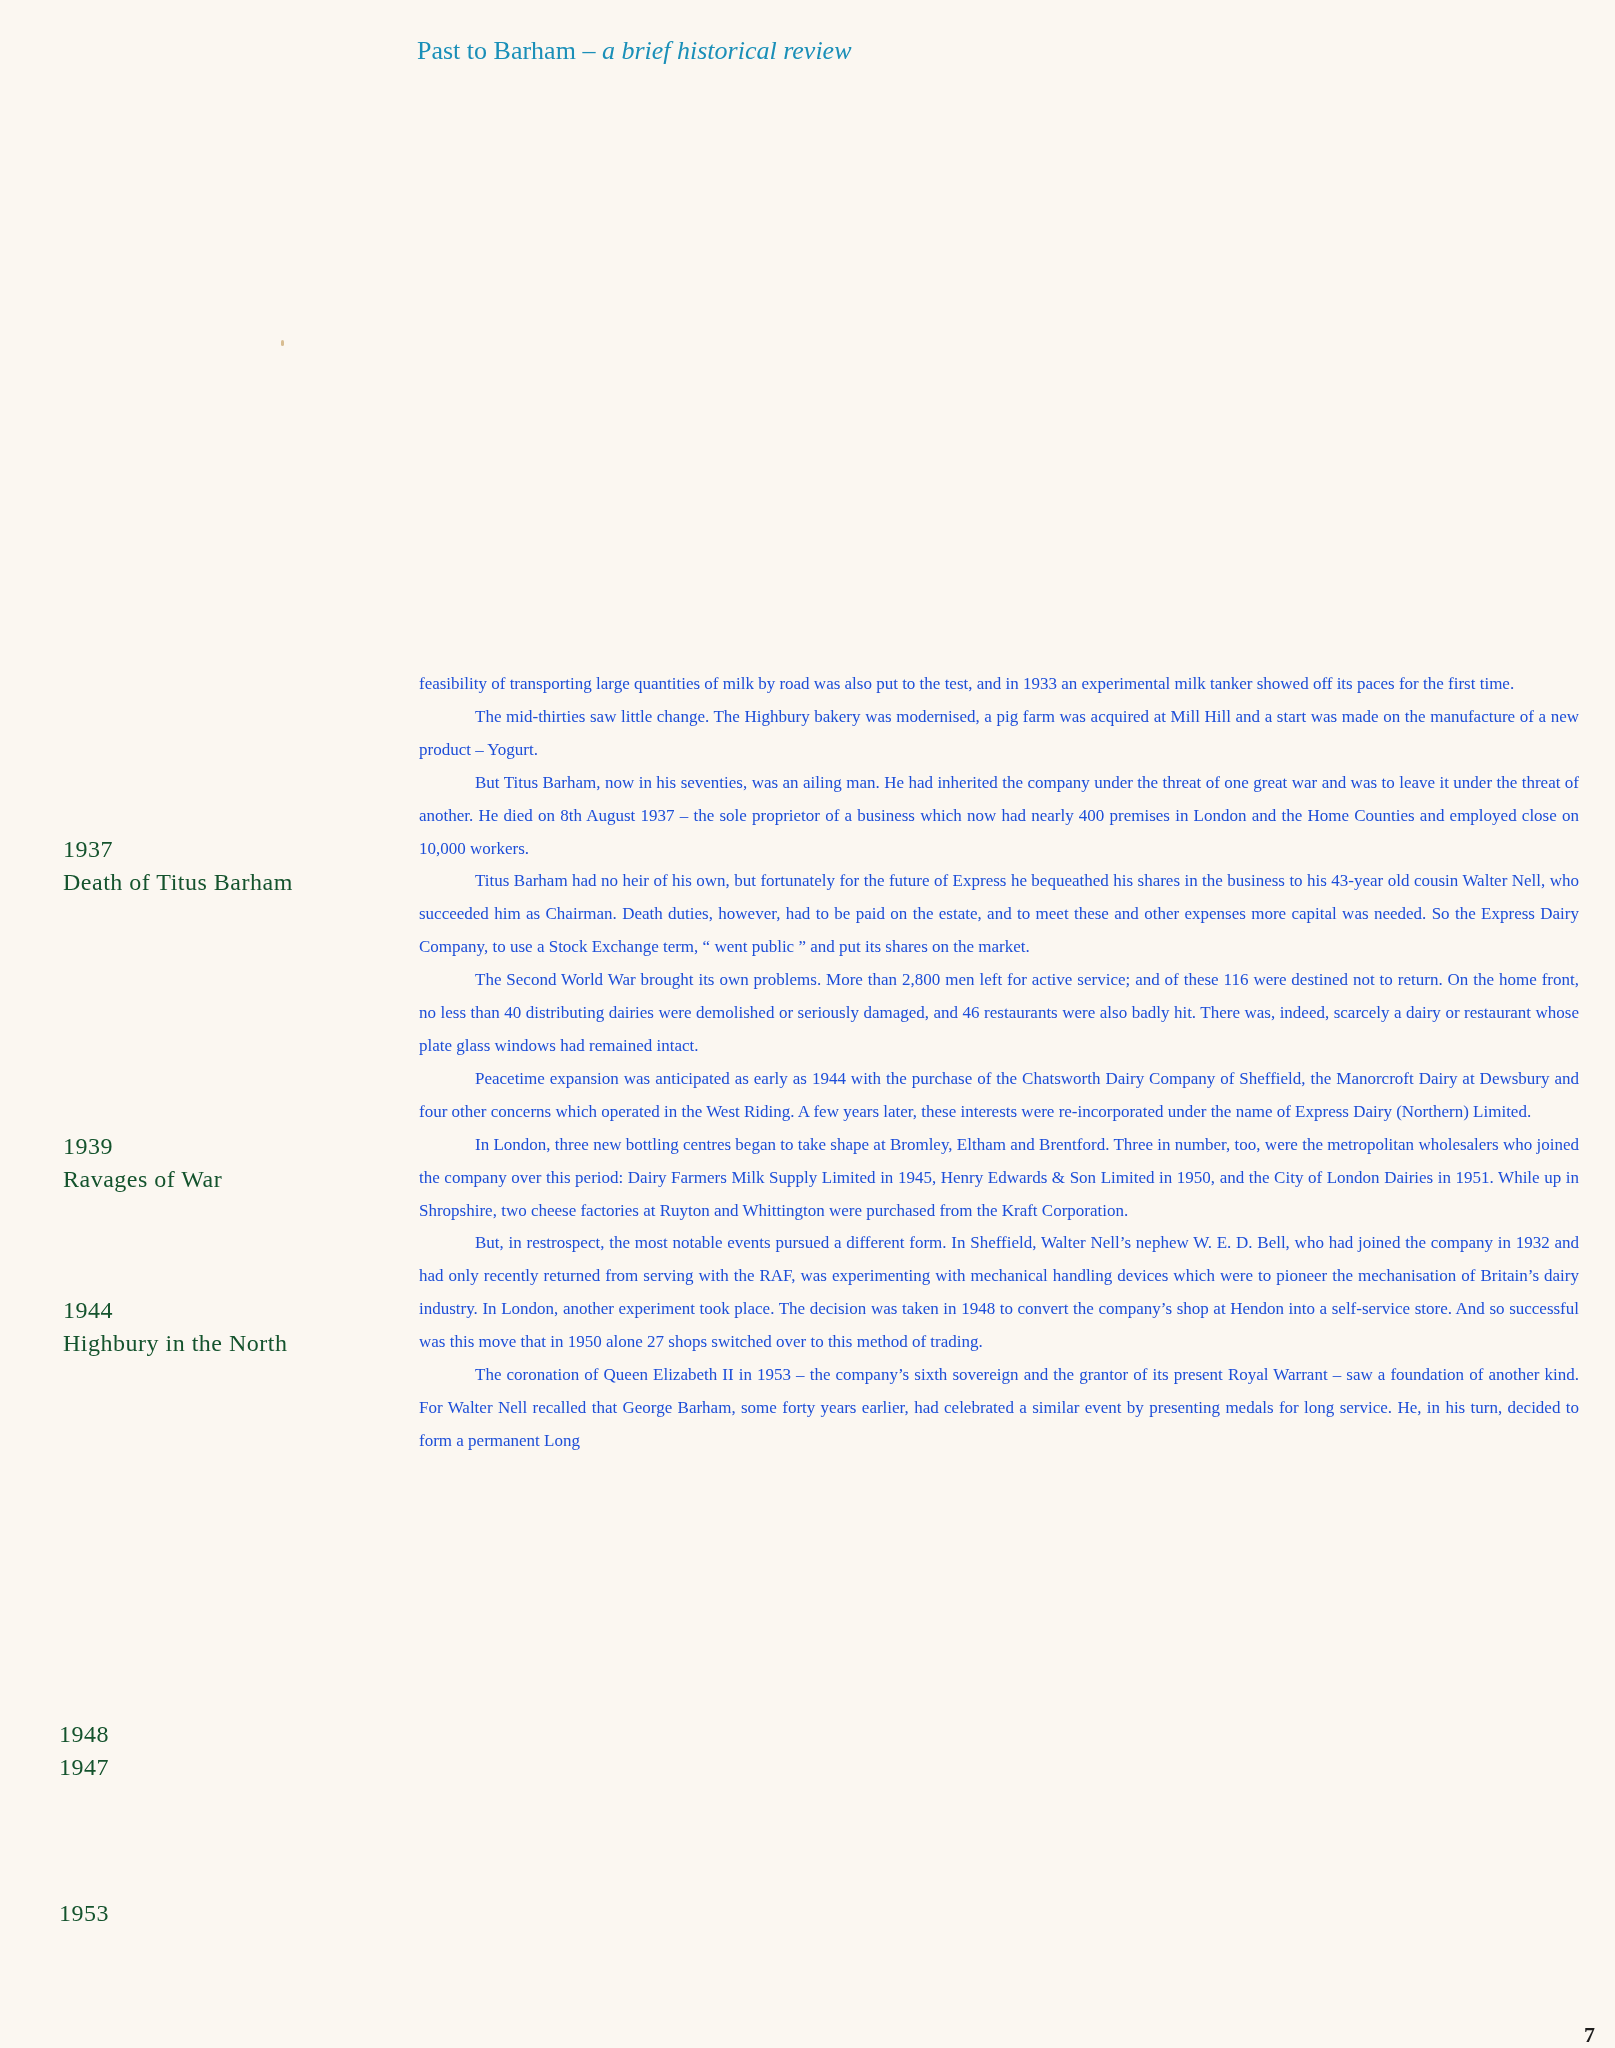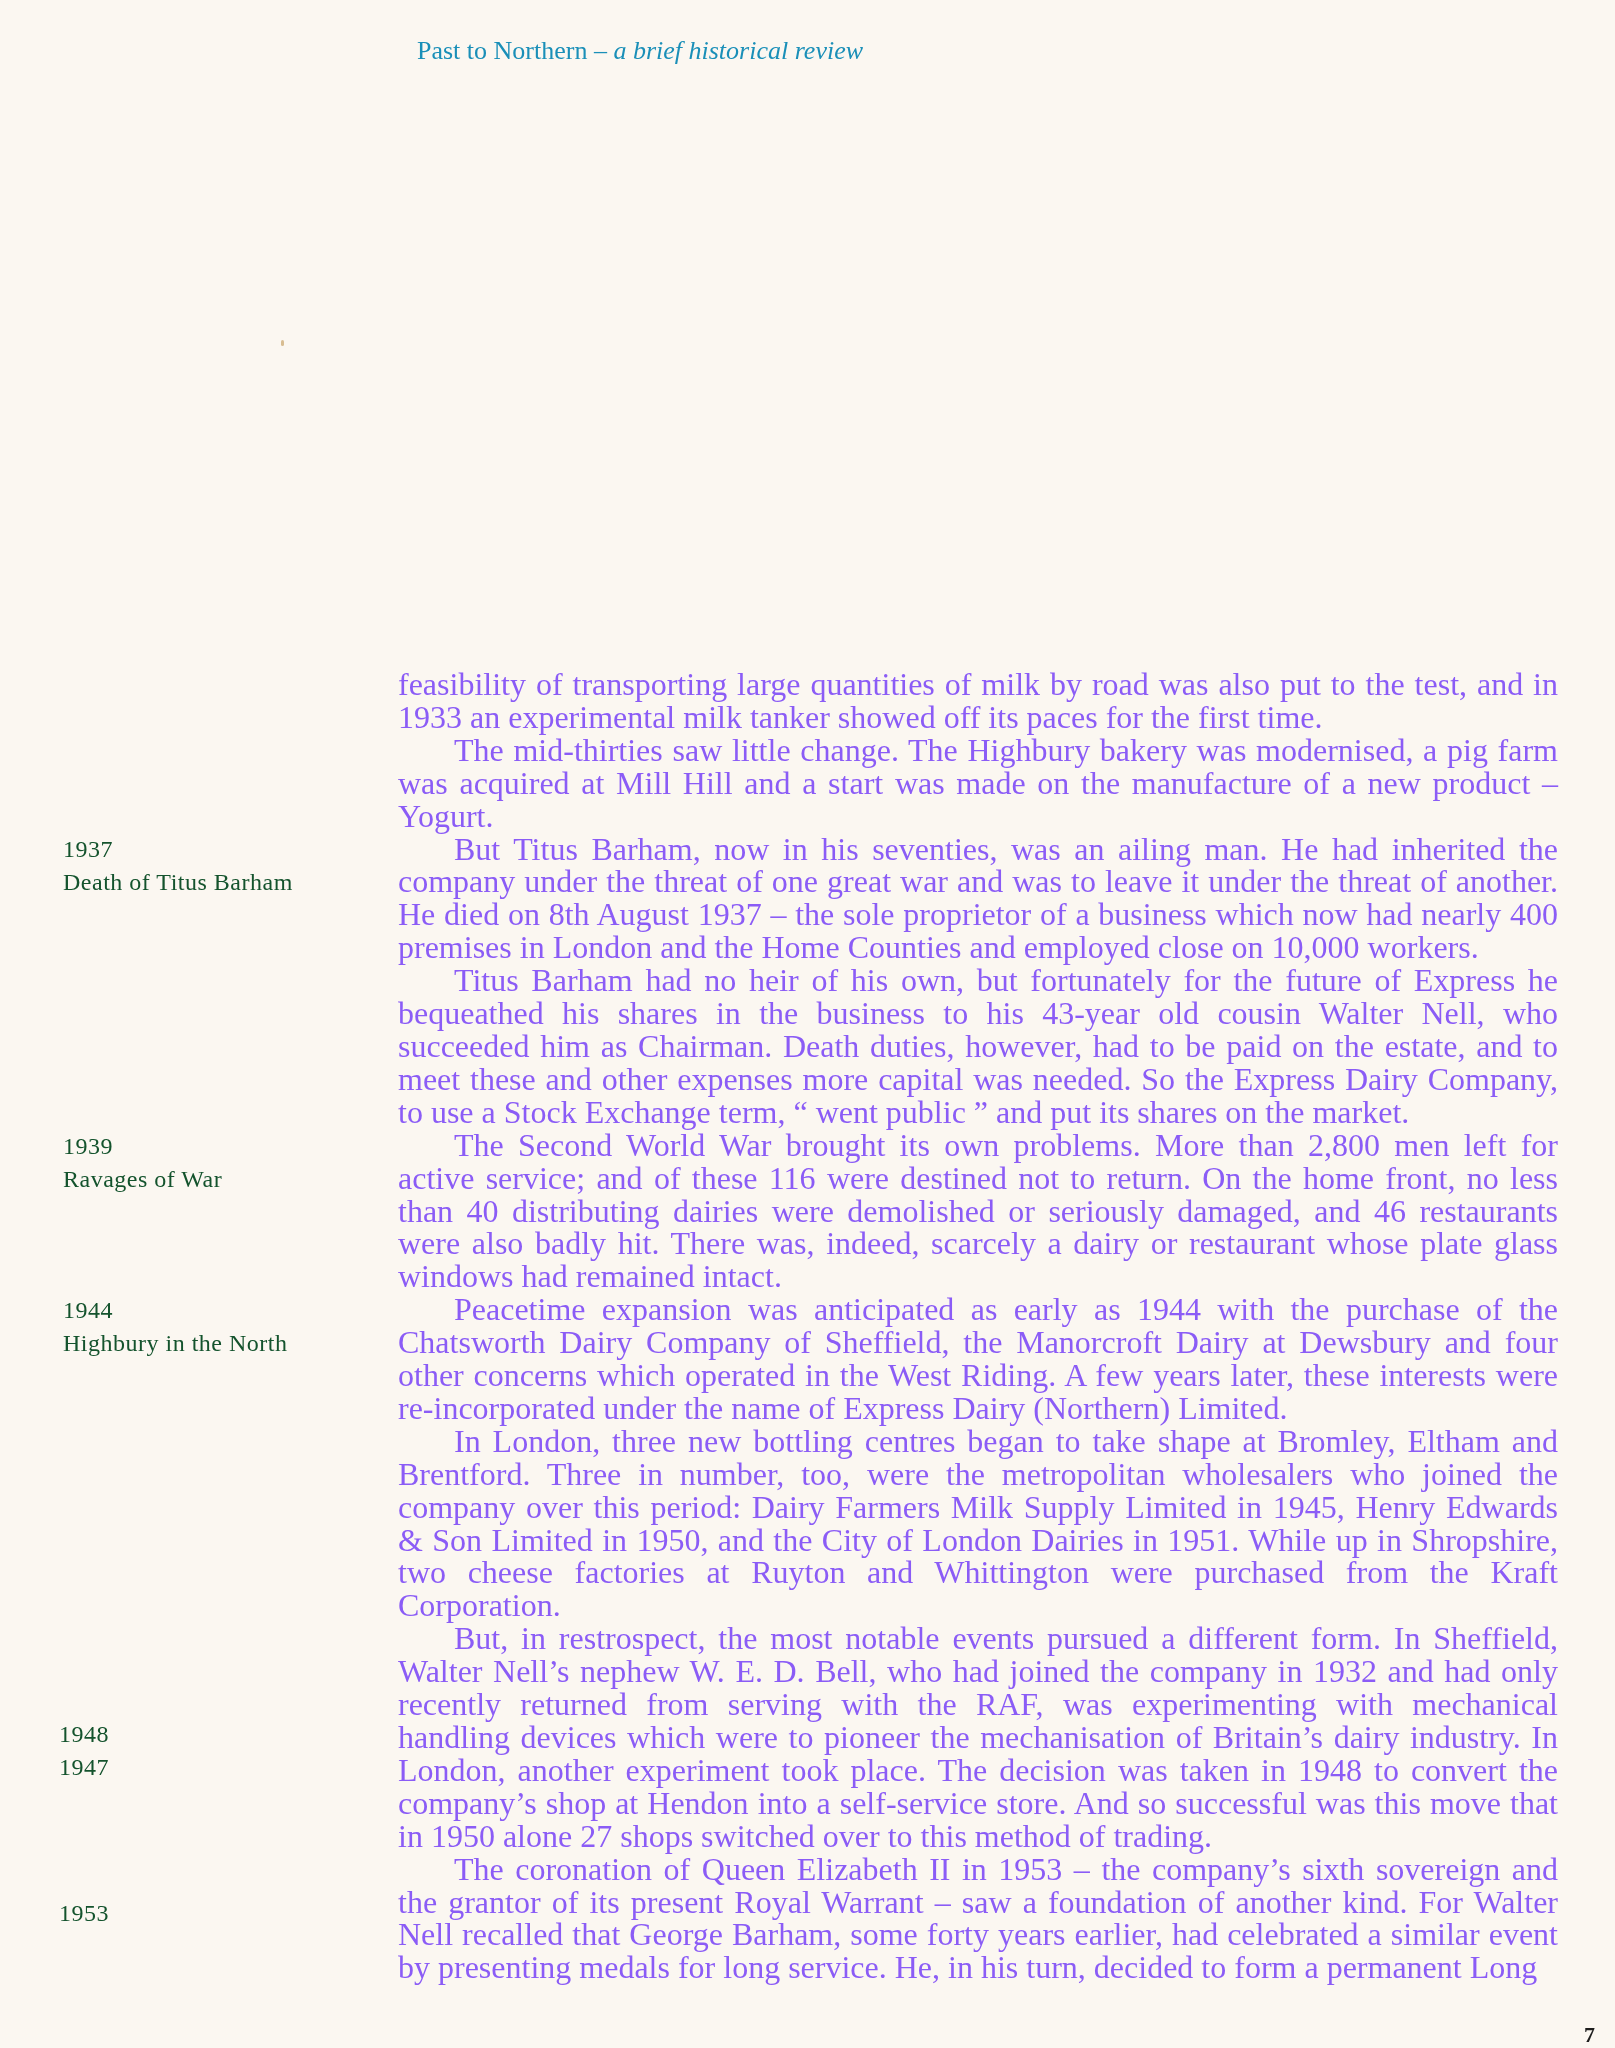--- a/index.html
+++ b/index.html
@@ -16,39 +16,39 @@
     font-size: 26px; color: #1a8fb8; white-space: nowrap;
   }
   .header .sub { font-style: italic; }
   .margin-note {
     position: absolute; left: 63px;
     font-family: "Liberation Serif", serif;
     font-size: 24px; line-height: 33px; color: #14532d;
     letter-spacing: 0.5px;
   }
   .body-text {
-    position: absolute; left: 398px; top: 668px; width: 1160px;
+    position: absolute; left: 419px; top: 668px; width: 1160px;
     font-family: "Liberation Serif", serif;
-    font-size: 32px; line-height: 32.9px; color: #8b5cf6;
+    font-size: 17px; line-height: 32.9px; color: #1d4ed8;
     text-align: justify;
   }
   .body-text p { margin: 0; text-indent: 0; }
   .body-text p.indent { text-indent: 56px; }
   .page-number {
     position: absolute; right: 20px; bottom: 0px;
     font-family: "Liberation Serif", serif;
     font-weight: bold; font-size: 22px; color: #1d1d1d;
   }
   .speck { position: absolute; width: 3px; height: 6px; background: #c9a46a; border-radius: 2px; opacity: .7; }
 </style>
 </head>
 <body>
 
 <div class="header">
-  <span>Past to Northern</span><span> – </span><span class="sub">a brief historical review</span>
+  <span>Past to Barham</span><span> – </span><span class="sub">a brief historical review</span>
 </div>
 
 <div class="speck" style="left:281px; top:340px;"></div>
 
 <div class="margin-note" style="top:833px;">
   <div>1937</div>
   <div>Death of Titus Barham</div>
 </div>
 <div class="margin-note" style="top:1130px;">
   <div>1939</div>

